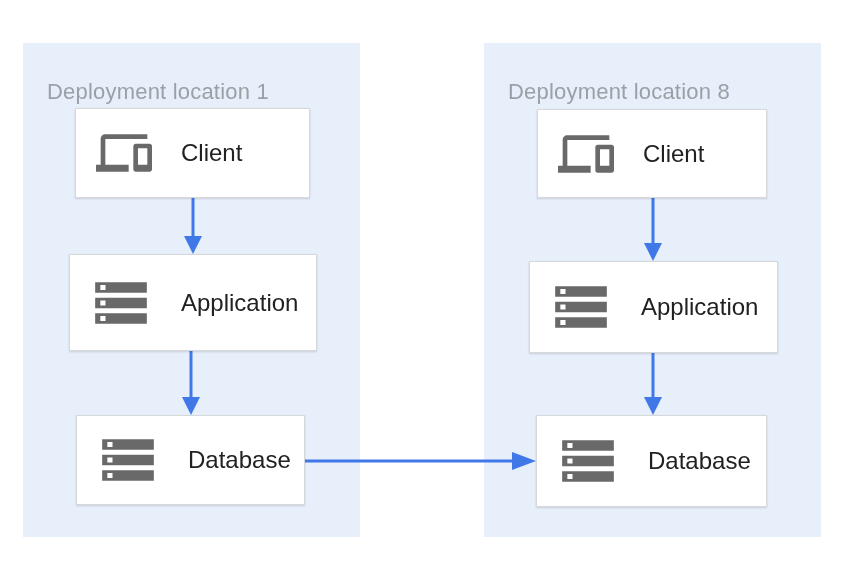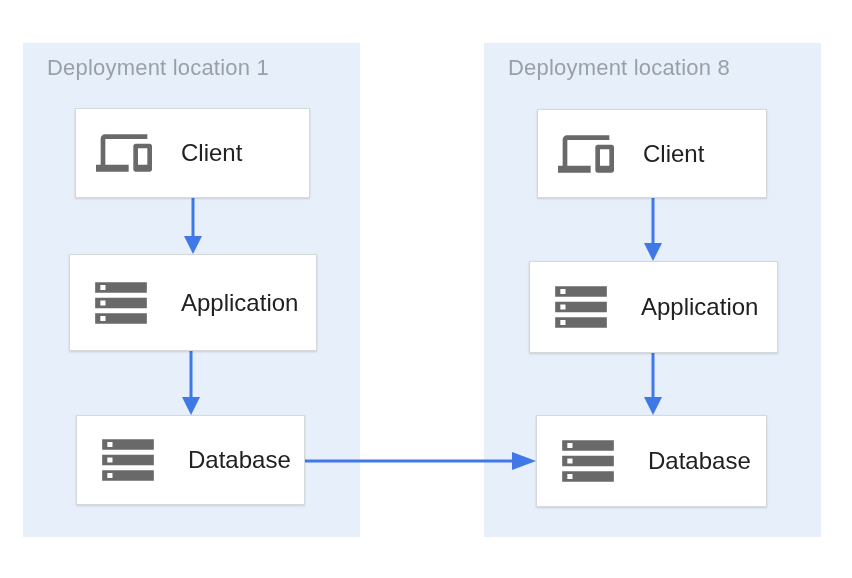--- a/index.html
+++ b/index.html
@@ -30,21 +30,21 @@
     top: 43px;
     width: 337px;
     height: 494px;
   }
   .zone-1 { left: 23px; }
   .zone-2 { left: 484px; }
 
   .zone-title {
     position: absolute;
     left: 24px;
-    top: 12px;
+    top: 36px;
     font-size: 22px;
     letter-spacing: 0.2px;
     color: var(--zone-title);
     white-space: nowrap;
   }
 
   .arrows-layer {
     position: absolute;
     left: 0; top: 0;
     width: 852px; height: 578px;

